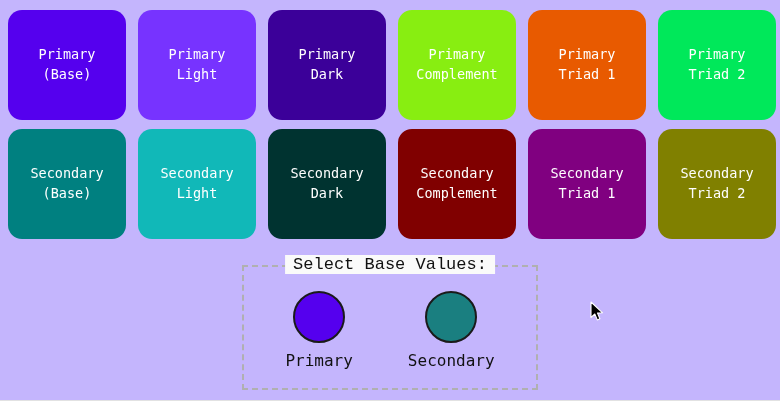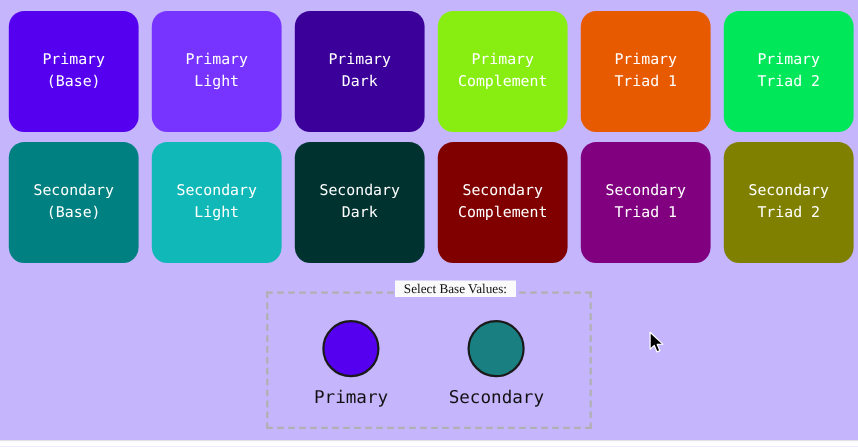--- a/index.html
+++ b/index.html
@@ -72,25 +72,24 @@
     box-sizing: border-box;
     background: transparent;
   }
   .base-picker-legend {
     position: absolute;
     top: -12px;
     left: 50%;
     transform: translateX(-50%);
     background: #fafafa;
     padding: 0 8px;
-    font-size: 12px;
+    font-size: 17px;
     color: #111111;
     white-space: nowrap;
-    font-family: Liberation Serif, serif;
-    margin-left: 24px;
+    font-family: Liberation Mono, monospace;
   }
   .picker-row {
     position: absolute;
     left: 0;
     top: 24px;
     width: 100%;
     display: flex;
     flex-direction: row;
     justify-content: center;
     gap: 55px;

